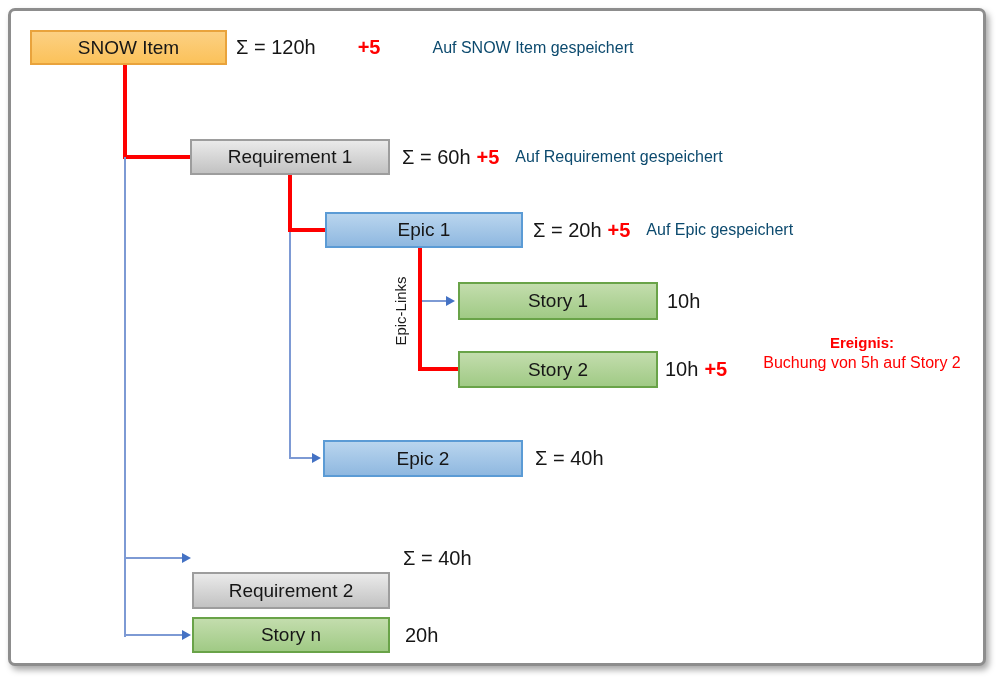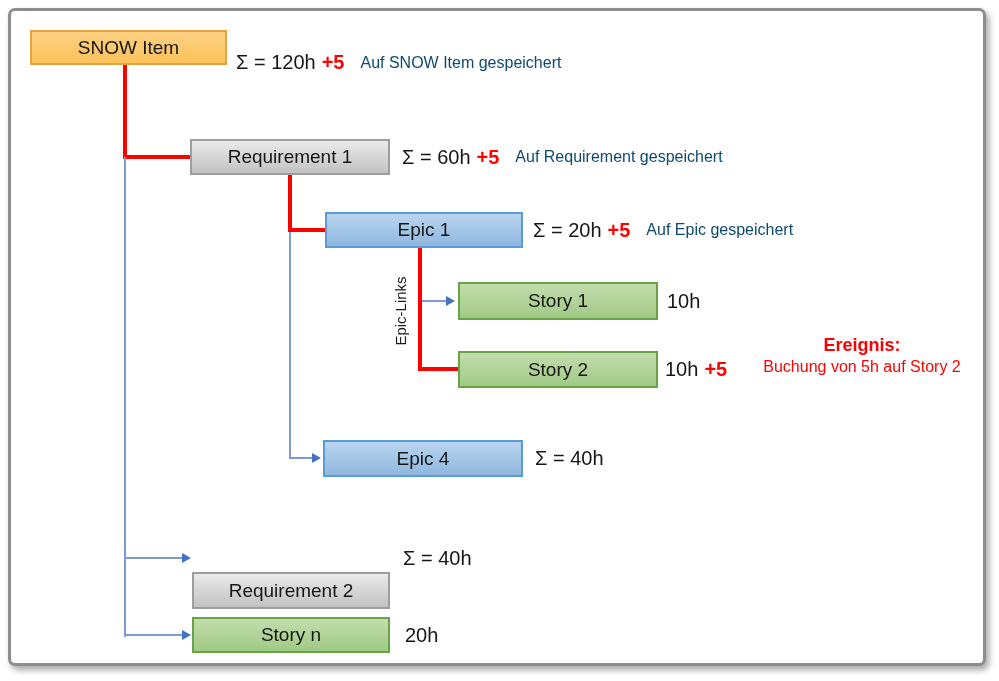--- a/index.html
+++ b/index.html
@@ -31,21 +31,21 @@
   .plus{font-size:20px;font-weight:bold;color:#ff0000;margin-left:6px;}
   .plus:empty{display:none;}
   .note{font-size:16px;color:#0c4a6e;margin-left:16px;}
   .note:empty{display:none;}
 
   .epic-links{position:absolute;left:353px;top:303px;width:94px;height:16px;
               transform:rotate(-90deg);transform-origin:center;
               font-size:15px;color:#1a1a1a;text-align:center;white-space:nowrap;}
 
   .event-block{position:absolute;left:742px;top:334px;width:240px;text-align:center;color:#ff0000;}
-  .event-title{font-size:18px;font-weight:bold;line-height:1.25;}
+  .event-title{font-size:15px;font-weight:bold;line-height:1.25;}
   .event-desc{font-size:16px;line-height:1.3;}
 </style>
 </head>
 <body>
 
 <div id="page">
   <div class="frame"></div>
 
   <div class="line-red" style="left:123px;top:63px;width:4px;height:96px;"></div>
   <div class="line-red" style="left:123px;top:155px;width:67px;height:4px;"></div>
@@ -76,30 +76,30 @@
   <div class="node epic" style="left:325px;top:212px;width:198px;height:36px;">
     <span>Epic 1</span>
   </div>
   <div class="node story" style="left:458px;top:282px;width:200px;height:38px;">
     <span>Story 1</span>
   </div>
   <div class="node story" style="left:458px;top:351px;width:200px;height:37px;">
     <span>Story 2</span>
   </div>
   <div class="node epic" style="left:323px;top:440px;width:200px;height:37px;">
-    <span>Epic 4</span>
+    <span>Epic 2</span>
   </div>
   <div class="node req" style="left:192px;top:540px;width:198px;height:37px;margin-top:32px;">
     <span>Requirement 2</span>
   </div>
   <div class="node story" style="left:192px;top:617px;width:198px;height:36px;">
     <span>Story n</span>
   </div>
 
-  <div class="ann" style="left:236px;top:45px;height:35px;">
+  <div class="ann" style="left:236px;top:30px;height:35px;gap:36px;">
     <span class="sum">Σ = 120h</span>
     <span class="plus">+5</span>
     <span class="note">Auf SNOW Item gespeichert</span>
   </div>
   <div class="ann" style="left:402px;top:139px;height:36px;text-align:right;">
     <span class="sum">Σ = 60h</span>
     <span class="plus">+5</span>
     <span class="note">Auf Requirement gespeichert</span>
   </div>
   <div class="ann" style="left:533px;top:212px;height:36px;">

